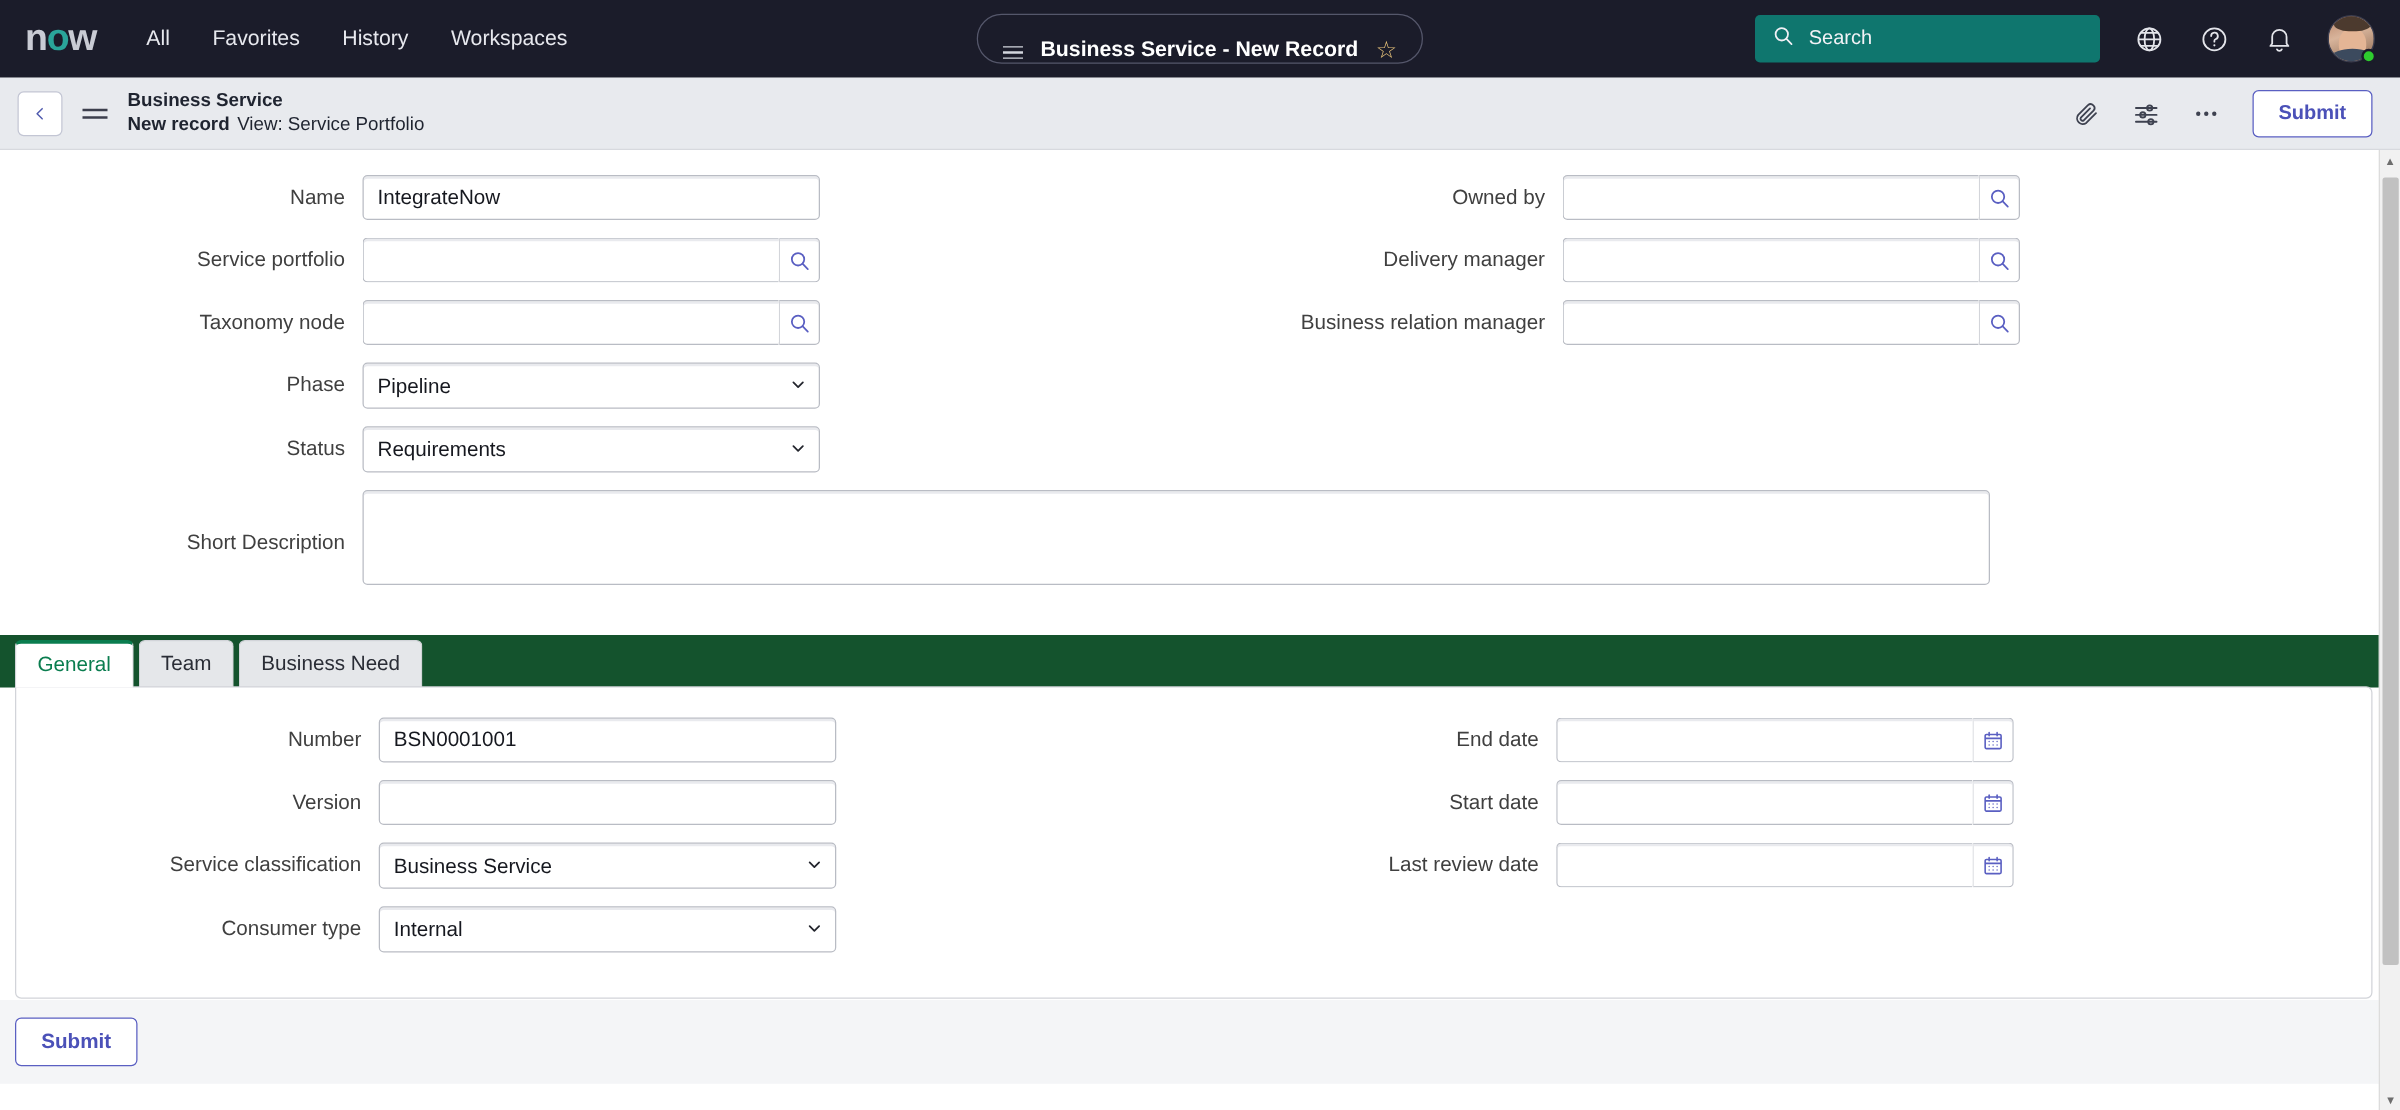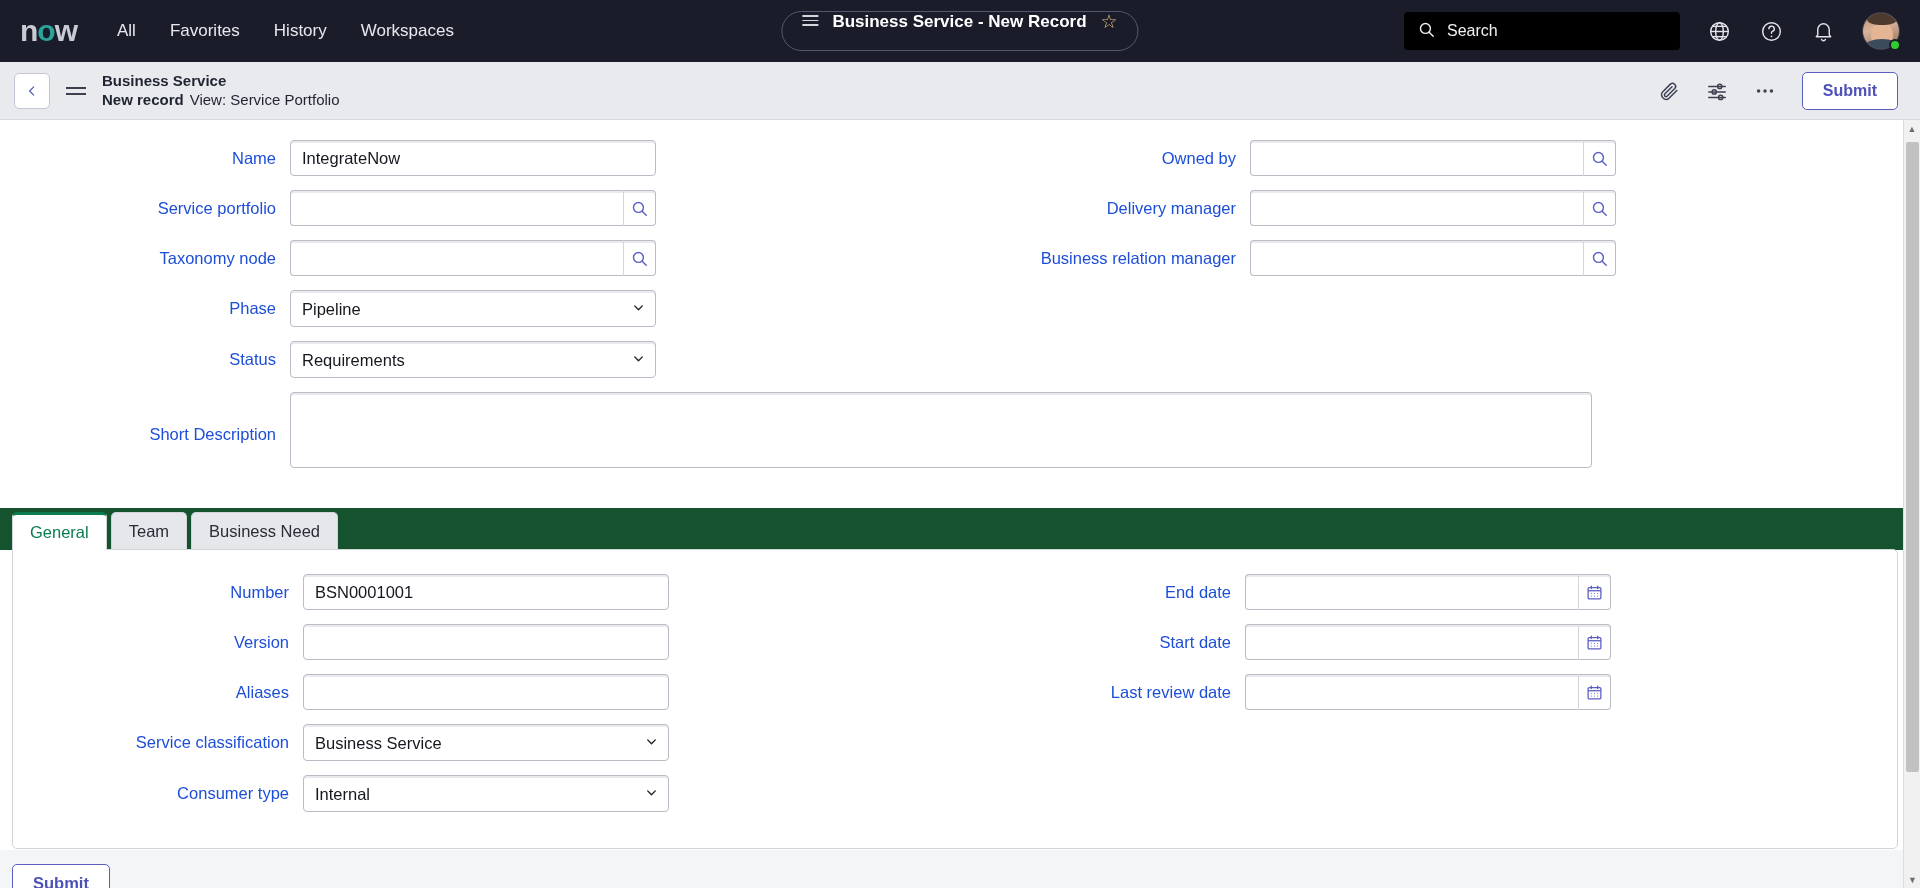--- a/index.html
+++ b/index.html
@@ -36,21 +36,21 @@
     color: #e7e8ee; font-size: 17px; cursor: pointer;
     white-space: nowrap;
   }
 
   .center-pill {
     position: absolute;
     left: 50%; transform: translateX(-50%);
     height: 40px;
     border: 1px solid #55576b;
     border-radius: 20px;
-    display: flex; align-items: flex-start;
+    display: flex; align-items: flex-end;
     gap: 14px;
     padding: 0 20px;
     color: #ffffff;
   }
   .center-pill .pill-title {
     font-size: 17px; font-weight: 700; white-space: nowrap;
   }
   .hamburger-sm { display: inline-block; width: 16px; }
   .hamburger-sm i {
     display: block; height: 1.5px; background: #d4d6de; margin: 3px 0;
@@ -60,21 +60,21 @@
   .hamburger-sm i:nth-child(3) { width: 16px; }
 
   .star-icon { color: #e8c37a; font-size: 19px; line-height: 1; }
 
   .right-zone {
     margin-left: auto;
     display: flex; align-items: center; gap: 26px;
   }
   .search-box {
     width: 276px; height: 38px;
-    background: #000000;
+    background: #0f766e;
     border-radius: 4px;
     display: flex; align-items: center;
     gap: 12px;
     padding: 0 14px;
     color: #ffffff;
   }
   .search-box .ph { font-size: 16px; color: #f2f2f6; }
   .icon-btn {
     width: 26px; height: 26px;
     display: flex; align-items: center; justify-content: center;
@@ -173,21 +173,21 @@
     grid-template-columns: 1fr 1fr;
     column-gap: 0px;
   }
   .frow {
     display: flex; align-items: center;
     margin-bottom: 14px;
     padding-right: 24px;
   }
   .flabel {
     width: 290px; text-align: right; padding-right: 14px;
-    font-size: 16.5px; color: #1d4ed8; white-space: nowrap;
+    font-size: 16.5px; color: #404040; white-space: nowrap;
   }
   .fctl { flex: 1; max-width: 366px; display: flex; }
 
   .tinput {
     width: 100%; height: 36px;
     border: 1px solid #b9bcc4;
     border-radius: 4px;
     background: #ffffff;
     padding: 0 11px;
     font-size: 16.5px; color: #16181f;
@@ -562,26 +562,20 @@
             </div>
         </div>
 
         <div class="frow">
           <div class="flabel">Version</div>
           <div class="fctl">
               <input class="tinput" value="" style="">
             </div>
         </div>
 
-        <div class="frow">
-          <div class="flabel">Aliases</div>
-          <div class="fctl">
-              <input class="tinput" value="" style="">
-            </div>
-        </div>
 
         <div class="frow">
           <div class="flabel">Service classification</div>
           <div class="fctl">
             <div class="sel-wrap">
               <select class="tselect">
                 <option>Business Service</option>
               </select>
               <span class="chev">
                 <svg width="13" height="13" viewBox="0 0 24 24" fill="none" stroke="#23252d" stroke-width="2.6" stroke-linecap="round" stroke-linejoin="round">

